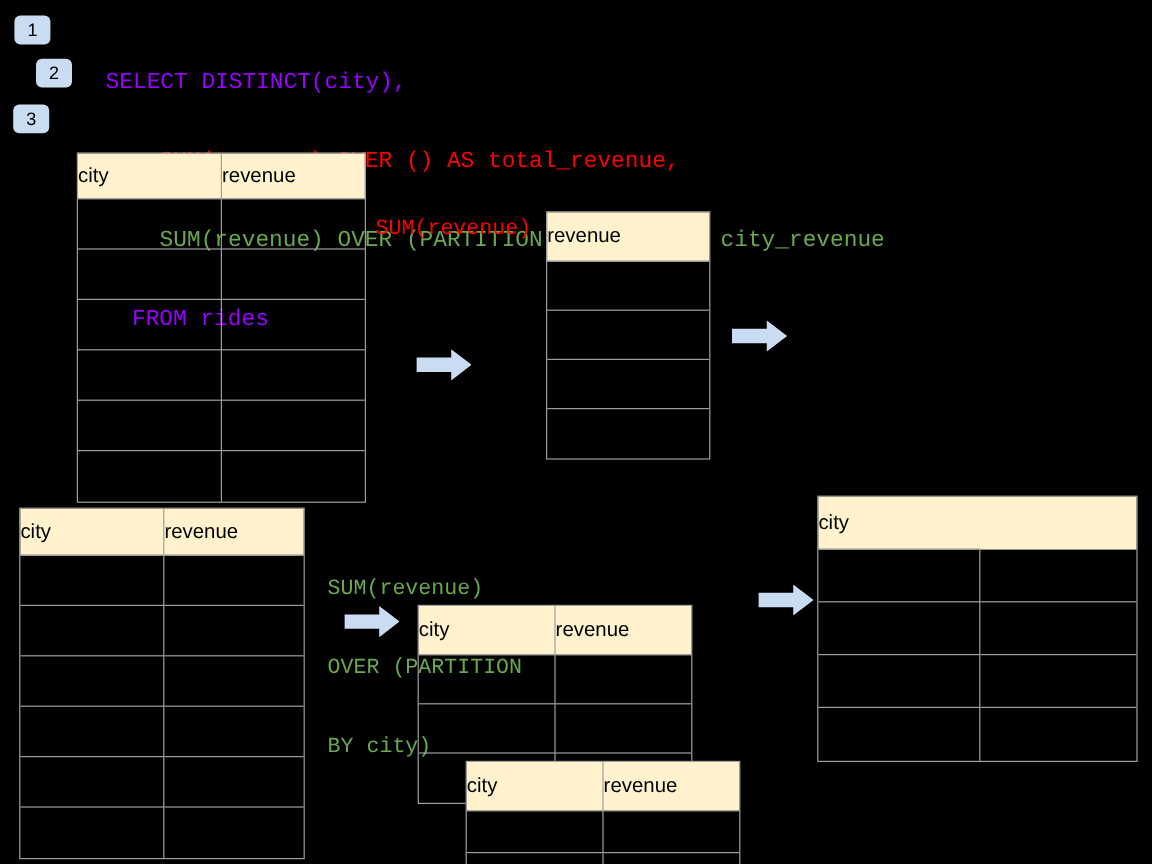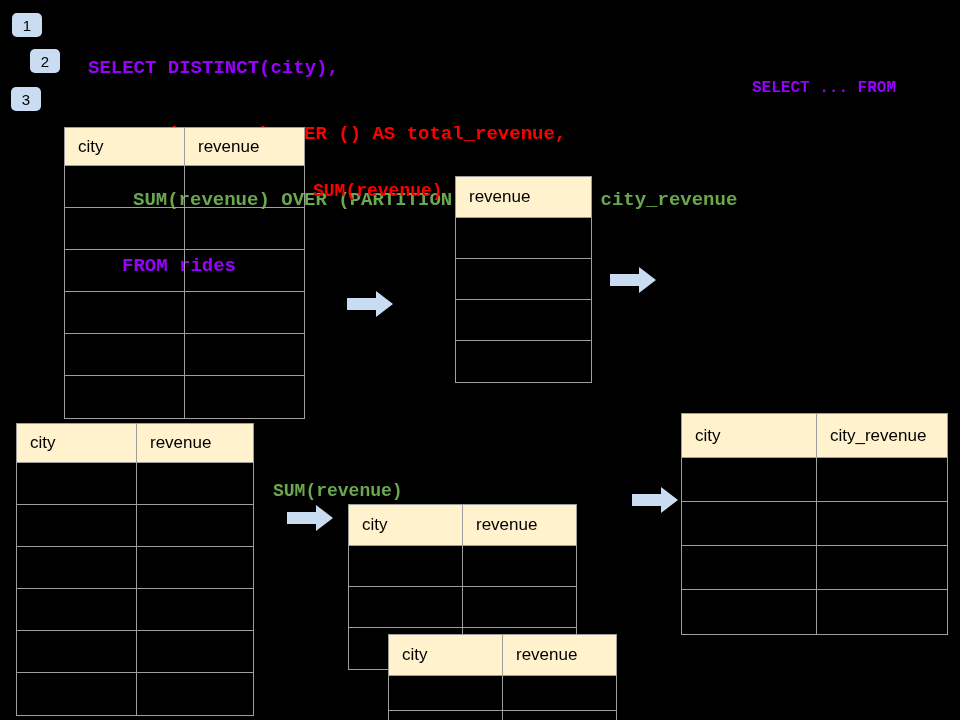--- a/index.html
+++ b/index.html
@@ -11,37 +11,37 @@
 
   
   .badge {
     position:absolute; width:30px; height:24px;
     background:#C9DCF2; border-radius:5px;
     display:flex; align-items:center; justify-content:center;
     color:#000; font-size:15px; font-family:"Liberation Sans",sans-serif;
   }
 
   
-  .mono { font-family:"Liberation Mono", monospace; font-weight:bold; white-space:pre; }
+  .mono { font-family:"Liberation Mono", monospace; font-weight:normal; white-space:pre; }
   .sql { position:absolute; left:88px; top:13px; font-size:19px; line-height:22px; }
   .sql .ind1 { margin-left:45px; }
-  .sql .ind2 { margin-left:34px; }
+  .sql .ind2 { margin-left:22px; }
   .purple { color:#9900FF; }
   .red    { color:#FF0000; }
   .green  { color:#6AA84F; }
 
   .note { position:absolute; line-height:22px; font-size:18px; }
   .note-small { position:absolute; line-height:21px; font-size:16px; }
 
   
   .dtable { position:absolute; border:1px solid #9E9E9E; }
   .thead { display:grid; background:#FFF2CC; }
   .th {
     border-right:1px solid #9E9E9E; border-bottom:1px solid #9E9E9E;
-    display:flex; align-items:center; padding-left:13px;
+    display:flex; align-items:center; 
     color:#000; font-size:17px; font-family:"Liberation Sans",sans-serif;
     overflow:hidden;
   }
   .th:last-child { border-right:none; }
   .trow { display:grid; }
   .td { border-right:1px solid #9E9E9E; border-bottom:1px solid #9E9E9E; }
   .td:last-child { border-right:none; }
   .trow:last-child .td { border-bottom:none; }
   .solid { background:#000000; }
 
@@ -64,29 +64,30 @@
     </div>
 
   <div class="sql mono">
     <div class="purple">SELECT DISTINCT(city),</div>
     <div class="red ind1">SUM(revenue) OVER () AS total_revenue,</div>
     <div class="green ind1">SUM(revenue) OVER (PARTITION BY city) as city_revenue</div>
     <div class="purple ind2">FROM rides</div>
   </div>
 
   <div class="note-small mono purple" style="left:752px; top:36px;">
-    <div>SELECT ... FROM</div>
   </div>
 
   <div class="note mono red" style="left:313px; top:136px;">
     <div>SUM(revenue)</div>
   </div>
 
   <div class="note mono green" style="left:273px; top:436px;">
     <div>SUM(revenue)</div>
+    <div>OVER (PARTITION</div>
+    <div>BY city)</div>
   </div>
 
   <div class="dtable" style="left:64px; top:127px;">
     <div class="thead" style="grid-template-columns:120px 119px; height:38px;">
       <div class="th">city</div>
       <div class="th">revenue</div>
     </div>
     <div>
         <div class="trow" style="grid-template-columns: 120px 119px; height: 42px;">
           <div class="td"></div>
@@ -226,21 +227,20 @@
 
   <div class="arrow" style="left:632px; top:487px;">
     <svg width="46" height="26" viewBox="0 0 46 26">
         <path d="M0 7 H29 V0 L46 13 L29 26 V19 H0 Z" fill="#C9DCF2"></path>
       </svg>
   </div>
 
   <div class="dtable" style="left:681px; top:413px;">
     <div class="thead" style="grid-template-columns:135px 130px; height:44px;">
       <div class="th">city</div>
-      <div class="th">city_revenue</div>
     </div>
     <div>
         <div class="trow" style="grid-template-columns: 135px 130px; height: 44px;">
           <div class="td"></div>
           <div class="td"></div>
         </div>
         <div class="trow" style="grid-template-columns: 135px 130px; height: 44px;">
           <div class="td"></div>
           <div class="td"></div>
         </div>

